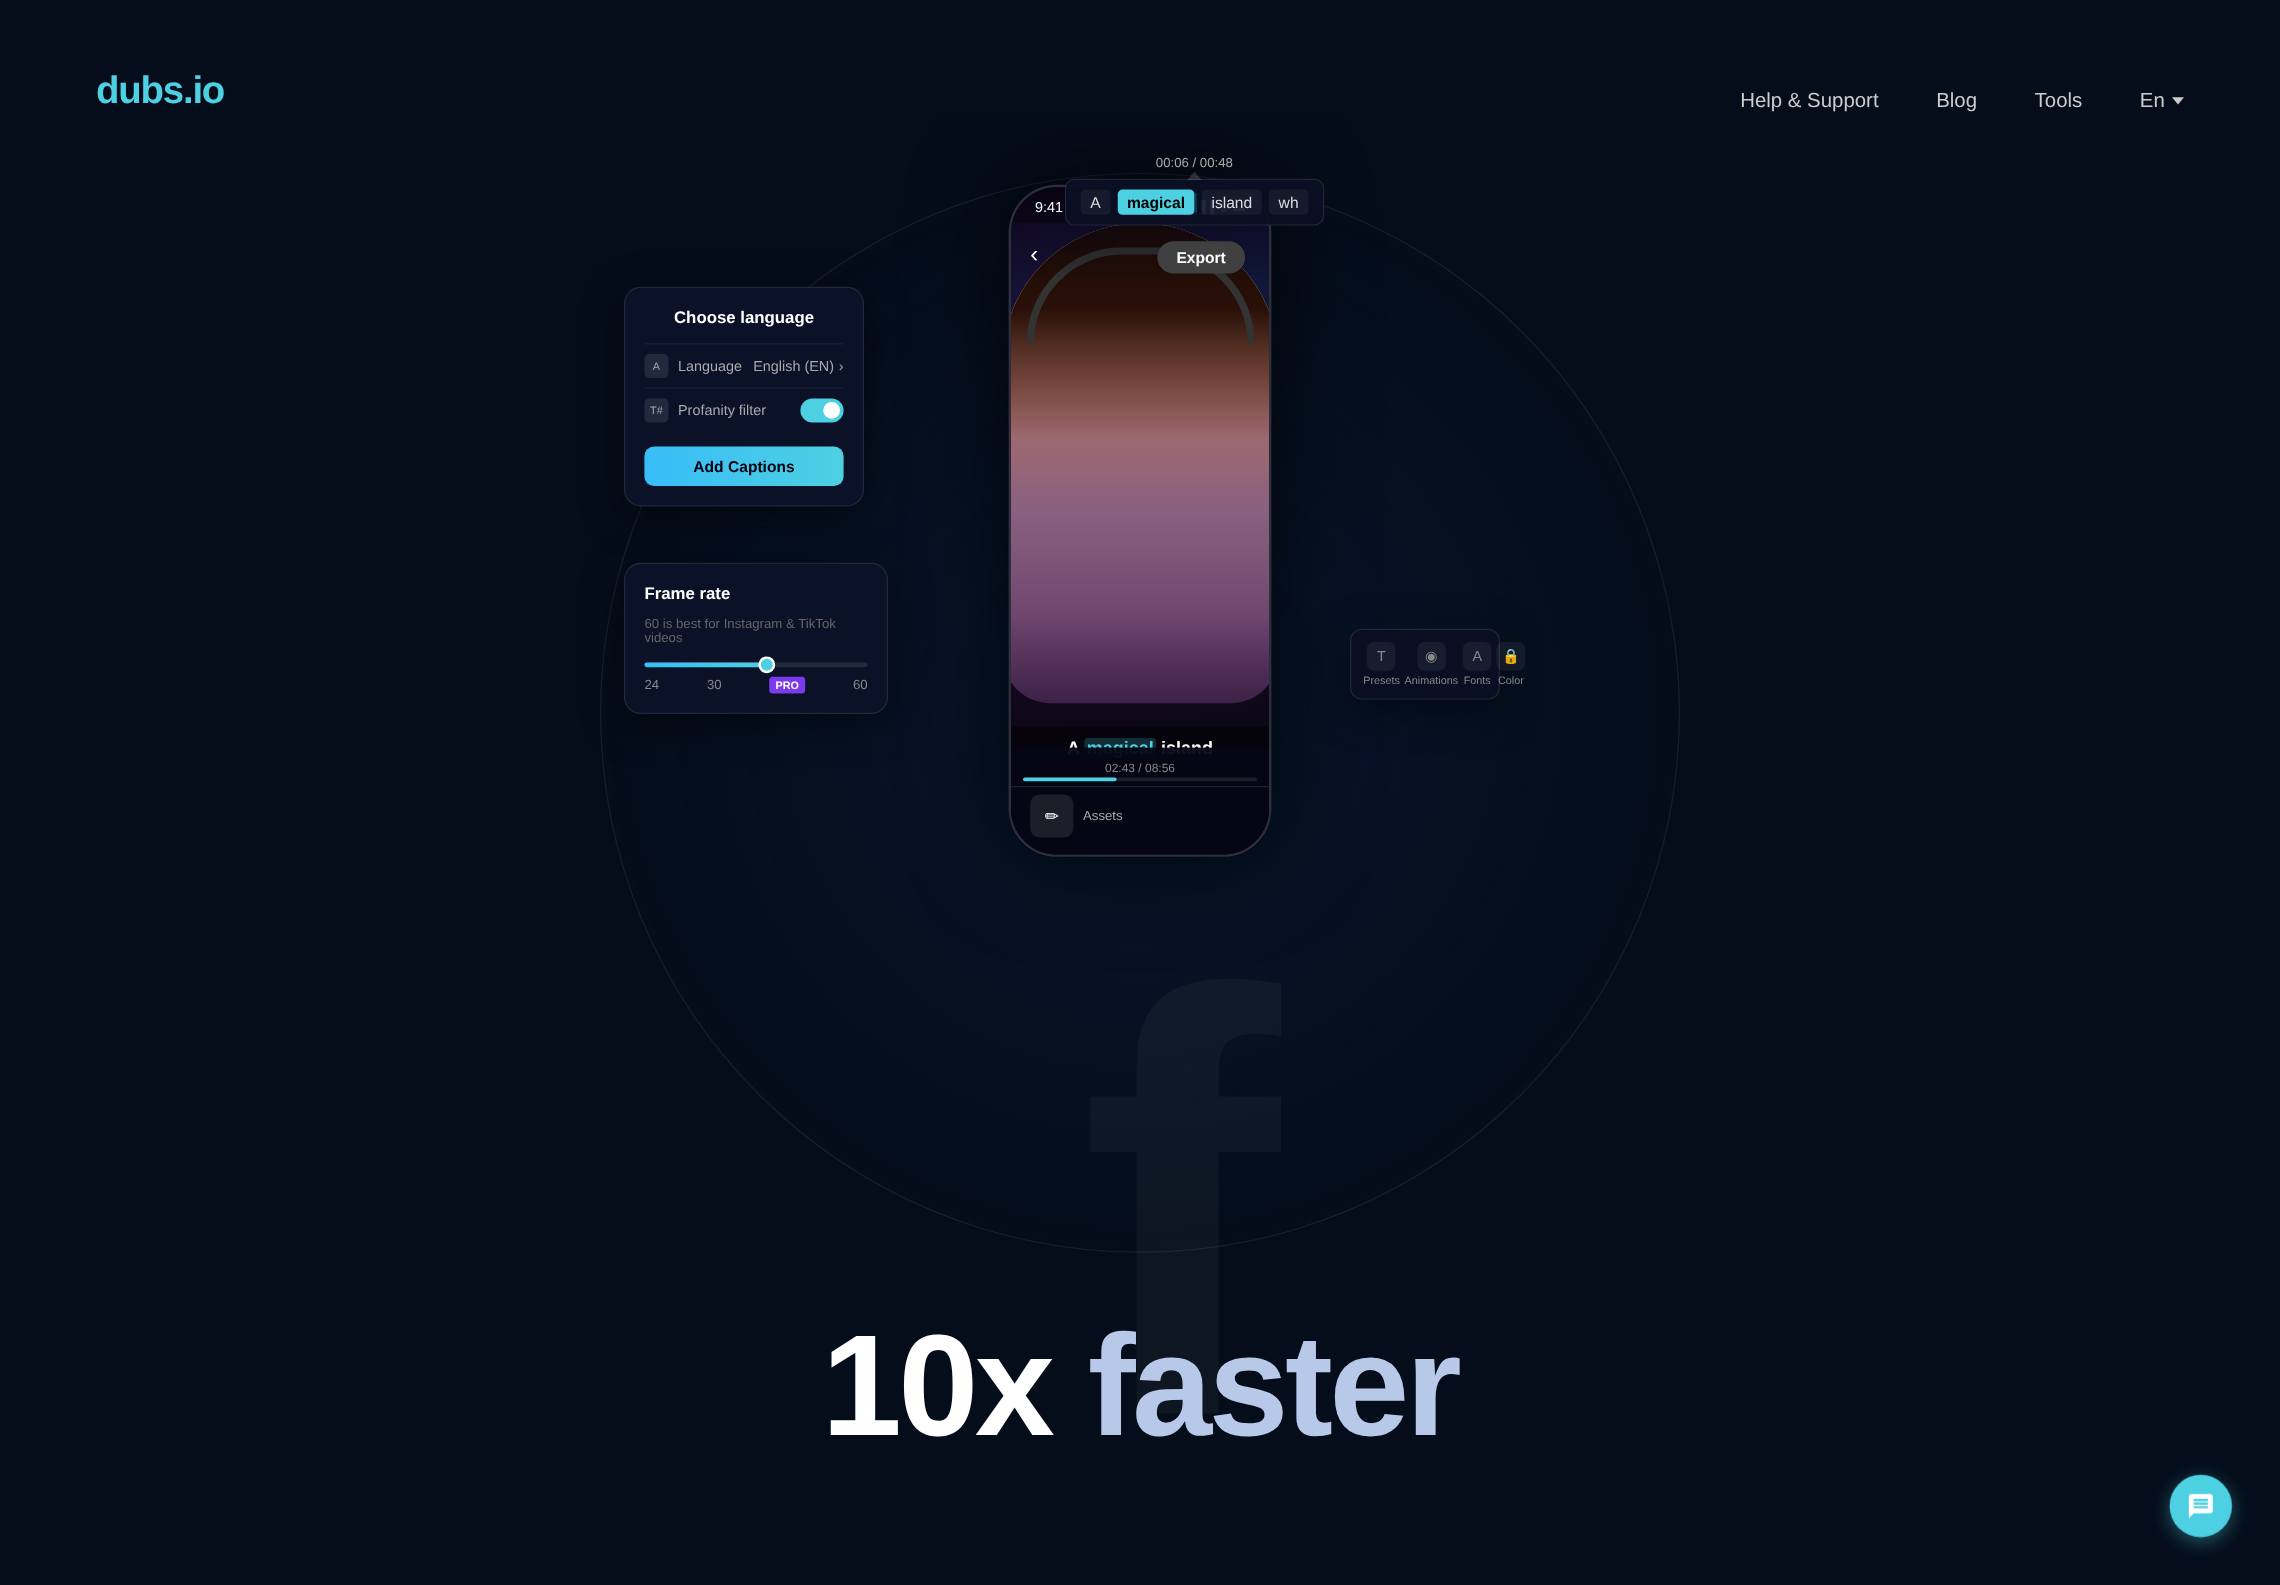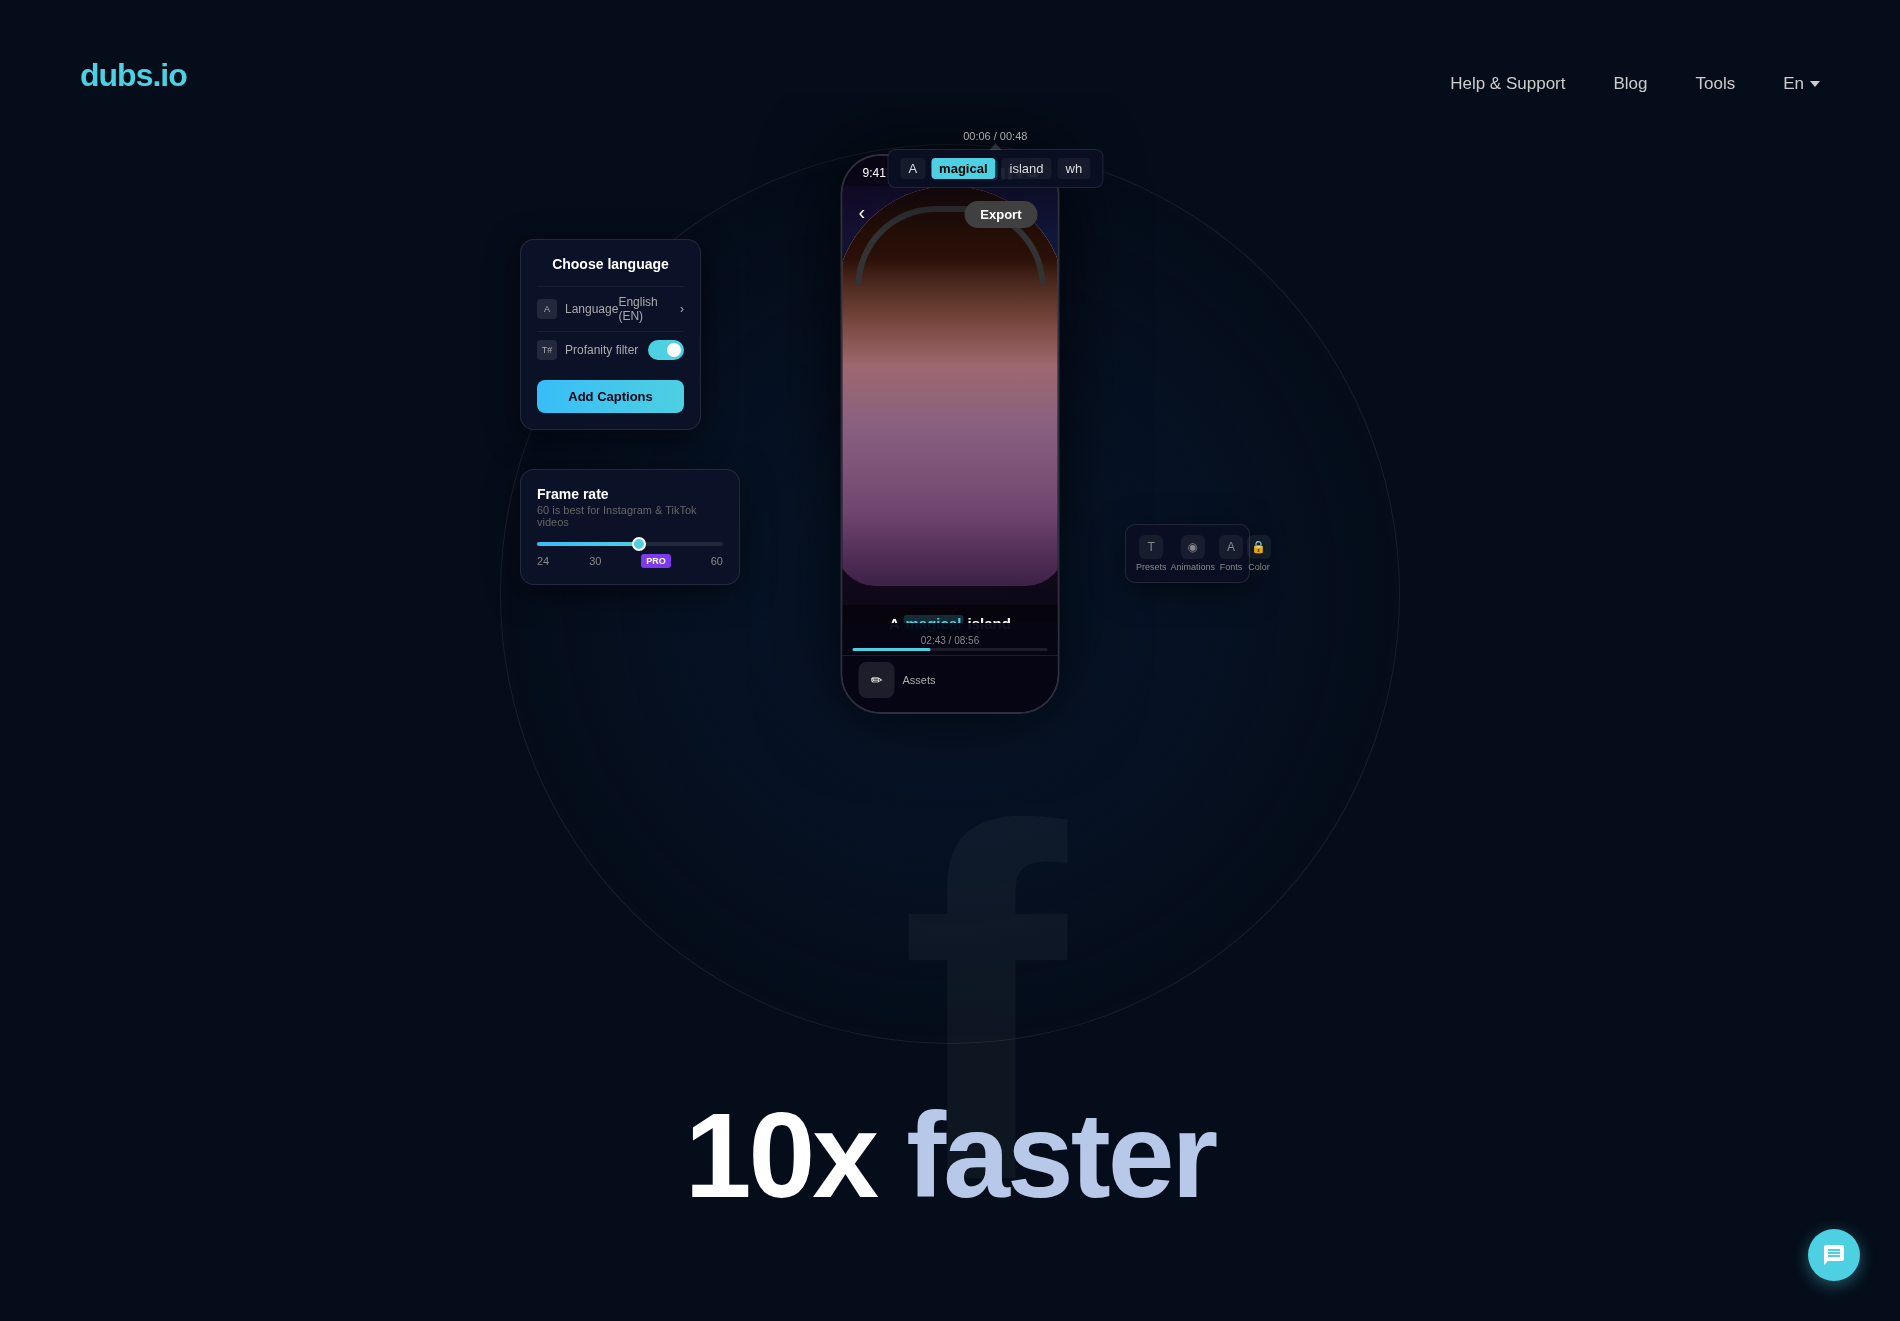--- a/index.html
+++ b/index.html
@@ -274,21 +274,21 @@
       background: #0a3a4a;
     }
 
     
 
     
     .panel-language {
       position: absolute;
       top: 145px;
       left: calc(50% - 430px);
-      width: 181px;
+      width: 200px;
       background: rgba(12,18,40,0.95);
       border: 1px solid rgba(255,255,255,0.1);
       border-radius: 14px;
       padding: 16px;
       z-index: 30;
       box-shadow: 0 8px 32px rgba(0,0,0,0.5);
     }
 
     .panel-title {
       font-size: 14px;
@@ -377,21 +377,21 @@
       border-radius: 14px;
       padding: 16px;
       z-index: 30;
       box-shadow: 0 8px 32px rgba(0,0,0,0.5);
     }
 
     .framerate-title {
       font-size: 14px;
       font-weight: 600;
       color: white;
-      margin-bottom: 2px;
+      margin-bottom: 12px;
     }
 
     .framerate-subtitle {
       font-size: 11px;
       color: #666;
       margin-bottom: 14px;
     }
 
     .slider-track {
       height: 4px;

